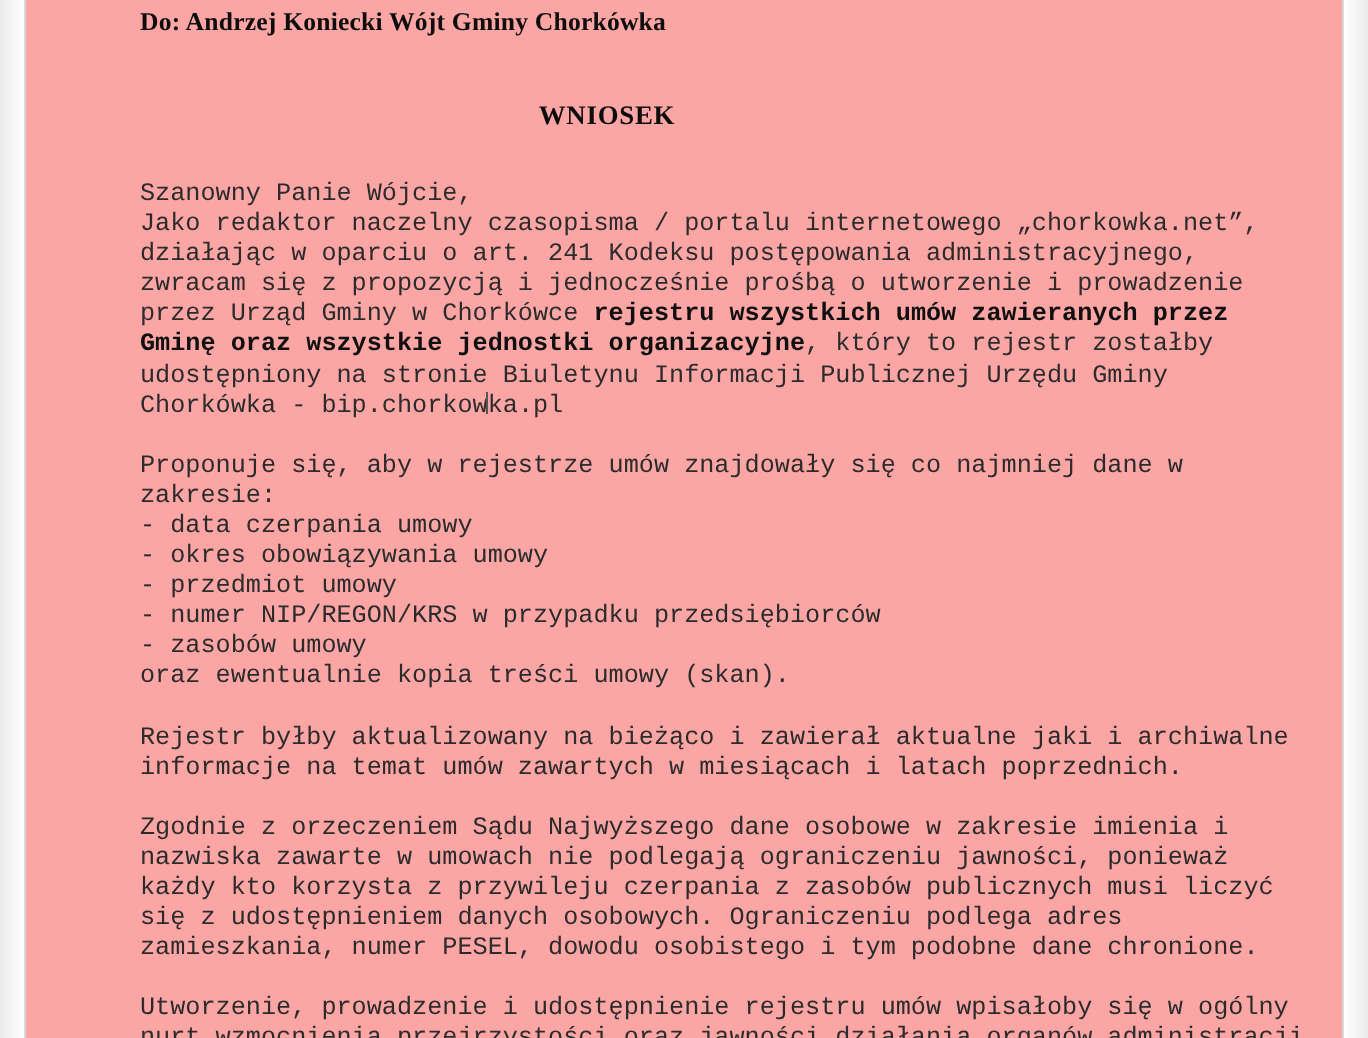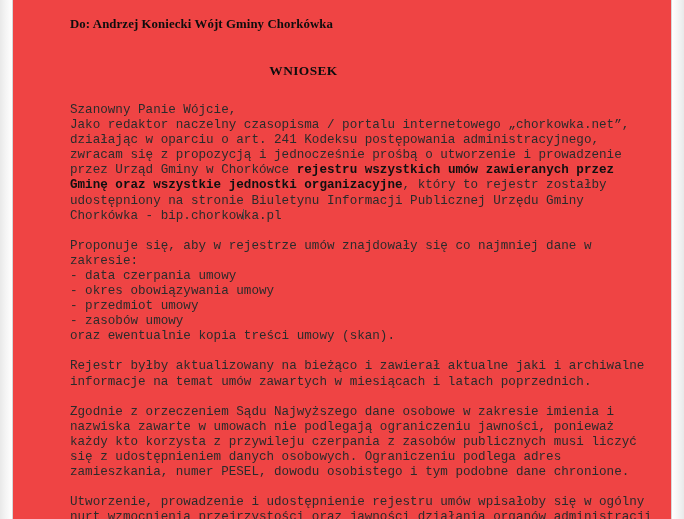--- a/index.html
+++ b/index.html
@@ -44,22 +44,22 @@
   }
   .rule.left { left: 12px; }
   .rule.right { right: 12px; }
 
   #doc {
     position: absolute;
     left: 13px;
     right: 13px;
     top: 0;
     bottom: 0;
-    background: #ef4444;
-    padding: 17px 18px 0 57px;
+    background: #fca5a5;
+    padding: 4px 18px 0 57px;
     box-sizing: border-box;
   }
 
   .addressee {
     font-weight: bold;
     font-size: 12.8px;
     line-height: 15px;
     color: #0d0d0d;
     letter-spacing: 0.1px;
   }
@@ -145,20 +145,21 @@
       <p class="para"><span>Jako redaktor naczelny czasopisma / portalu internetowego „chorkowka.net”, działając w oparciu o art. 241 Kodeksu postępowania administracyjnego, zwracam się z propozycją i jednocześnie prośbą o utworzenie i prowadzenie przez Urząd Gminy w Chorkówce </span><b class="strong">rejestru wszystkich umów zawieranych przez Gminę oraz wszystkie jednostki organizacyjne</b><span>, który to rejestr zostałby udostępniony na stronie Biuletynu Informacji Publicznej Urzędu Gminy Chorkówka - bip.chorkow</span><span class="caret"></span><span>ka.pl</span></p>
 
       <div class="gap-md"></div>
 
       <p class="para">Proponuje się, aby w rejestrze umów znajdowały się co najmniej dane w zakresie:</p>
 
       <ul class="list">
         <li>- data czerpania umowy</li>
         <li>- okres obowiązywania umowy</li>
         <li>- przedmiot umowy</li>
+        <li>- numer NIP/REGON/KRS w przypadku przedsiębiorców</li>
         <li>- zasobów umowy</li>
       </ul>
 
       <p class="para">oraz ewentualnie kopia treści umowy (skan).</p>
 
       <div class="gap-md"></div>
 
       <p class="para">Rejestr byłby aktualizowany na bieżąco i zawierał aktualne jaki i archiwalne informacje na temat umów zawartych w miesiącach i latach poprzednich.</p>
 
       <div class="gap-md"></div>

